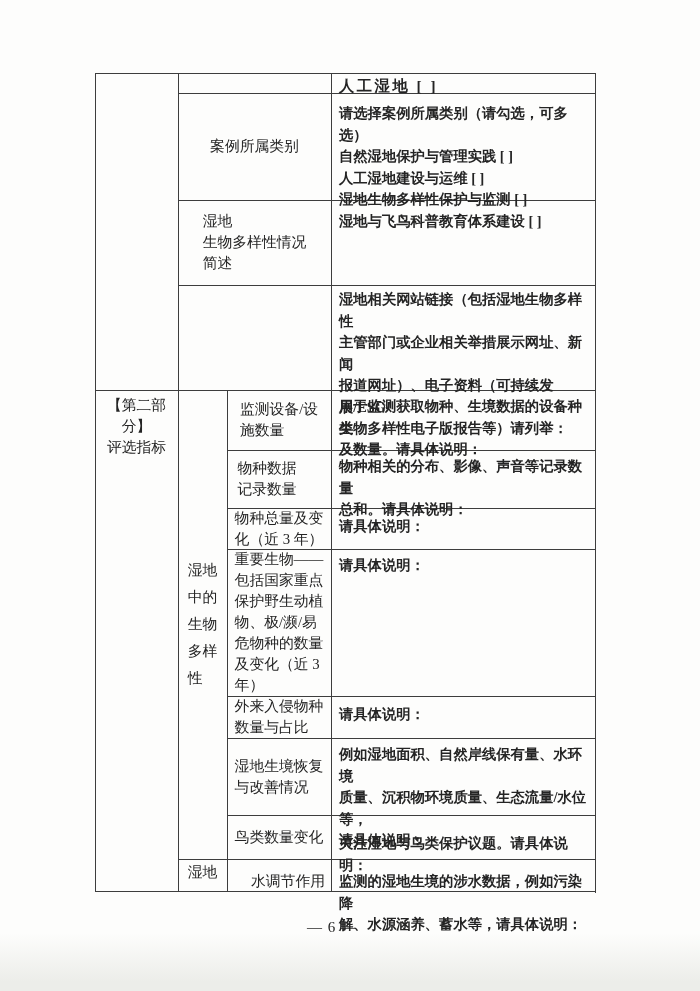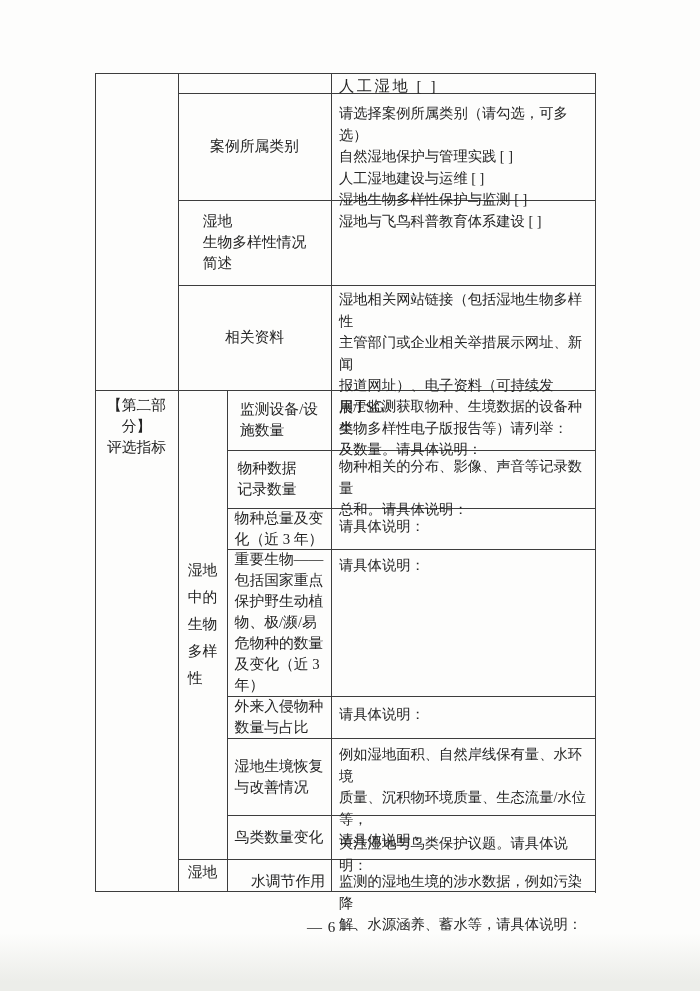--- a/index.html
+++ b/index.html
@@ -19,21 +19,21 @@
   .hl{position:absolute;height:1px;background:#3d3d3d;}
   .vl{position:absolute;width:1px;background:#3d3d3d;}
   .cell{position:absolute;white-space:pre-line;}
   .lbl{
     display:flex;align-items:center;justify-content:center;
     text-align:left;font-size:14.8px;line-height:21px;
     box-sizing:border-box;
   }
   .desc{
     font-size:14.3px;line-height:21.5px;
-    padding:5px 3px 0 7px;box-sizing:border-box;
+    padding:5px 3px 0 7px;box-sizing:border-box;font-weight:bold;
   }
   .footer{
     position:absolute;text-align:center;font-size:15px;
     letter-spacing:1px;
   }
 </style>
 </head>
 <body>
 
 <div class="page">
@@ -64,21 +64,20 @@
   <div class="cell desc" style="left:332px;top:93px;width:263px;padding-top:10px">请选择案例所属类别（请勾选，可多选）
 自然湿地保护与管理实践 [ ]
 人工湿地建设与运维 [ ]
 湿地生物多样性保护与监测 [ ]
 湿地与飞鸟科普教育体系建设 [ ]</div>
 
   <div class="cell lbl" style="left:179px;top:201px;width:151px;height:83px">湿地
 生物多样性情况
 简述</div>
 
-  <div class="cell lbl" style="left:179px;top:286px;width:151px;height:103px">相关资料</div>
   <div class="cell desc" style="left:332px;top:285px;width:263px;padding-top:4px">湿地相关网站链接（包括湿地生物多样性
 主管部门或企业相关举措展示网址、新闻
 报道网址）、电子资料（可持续发展/ESG/
 生物多样性电子版报告等）请列举：</div>
 
   <div class="cell" style="left:96px;top:391px;width:81px;text-align:center;font-size:14.8px;line-height:21px;padding-top:4px">【第二部
 分】
 评选指标</div>
 
   <div class="cell lbl" style="left:179px;top:391px;width:47px;height:467px;line-height:27px">湿地

